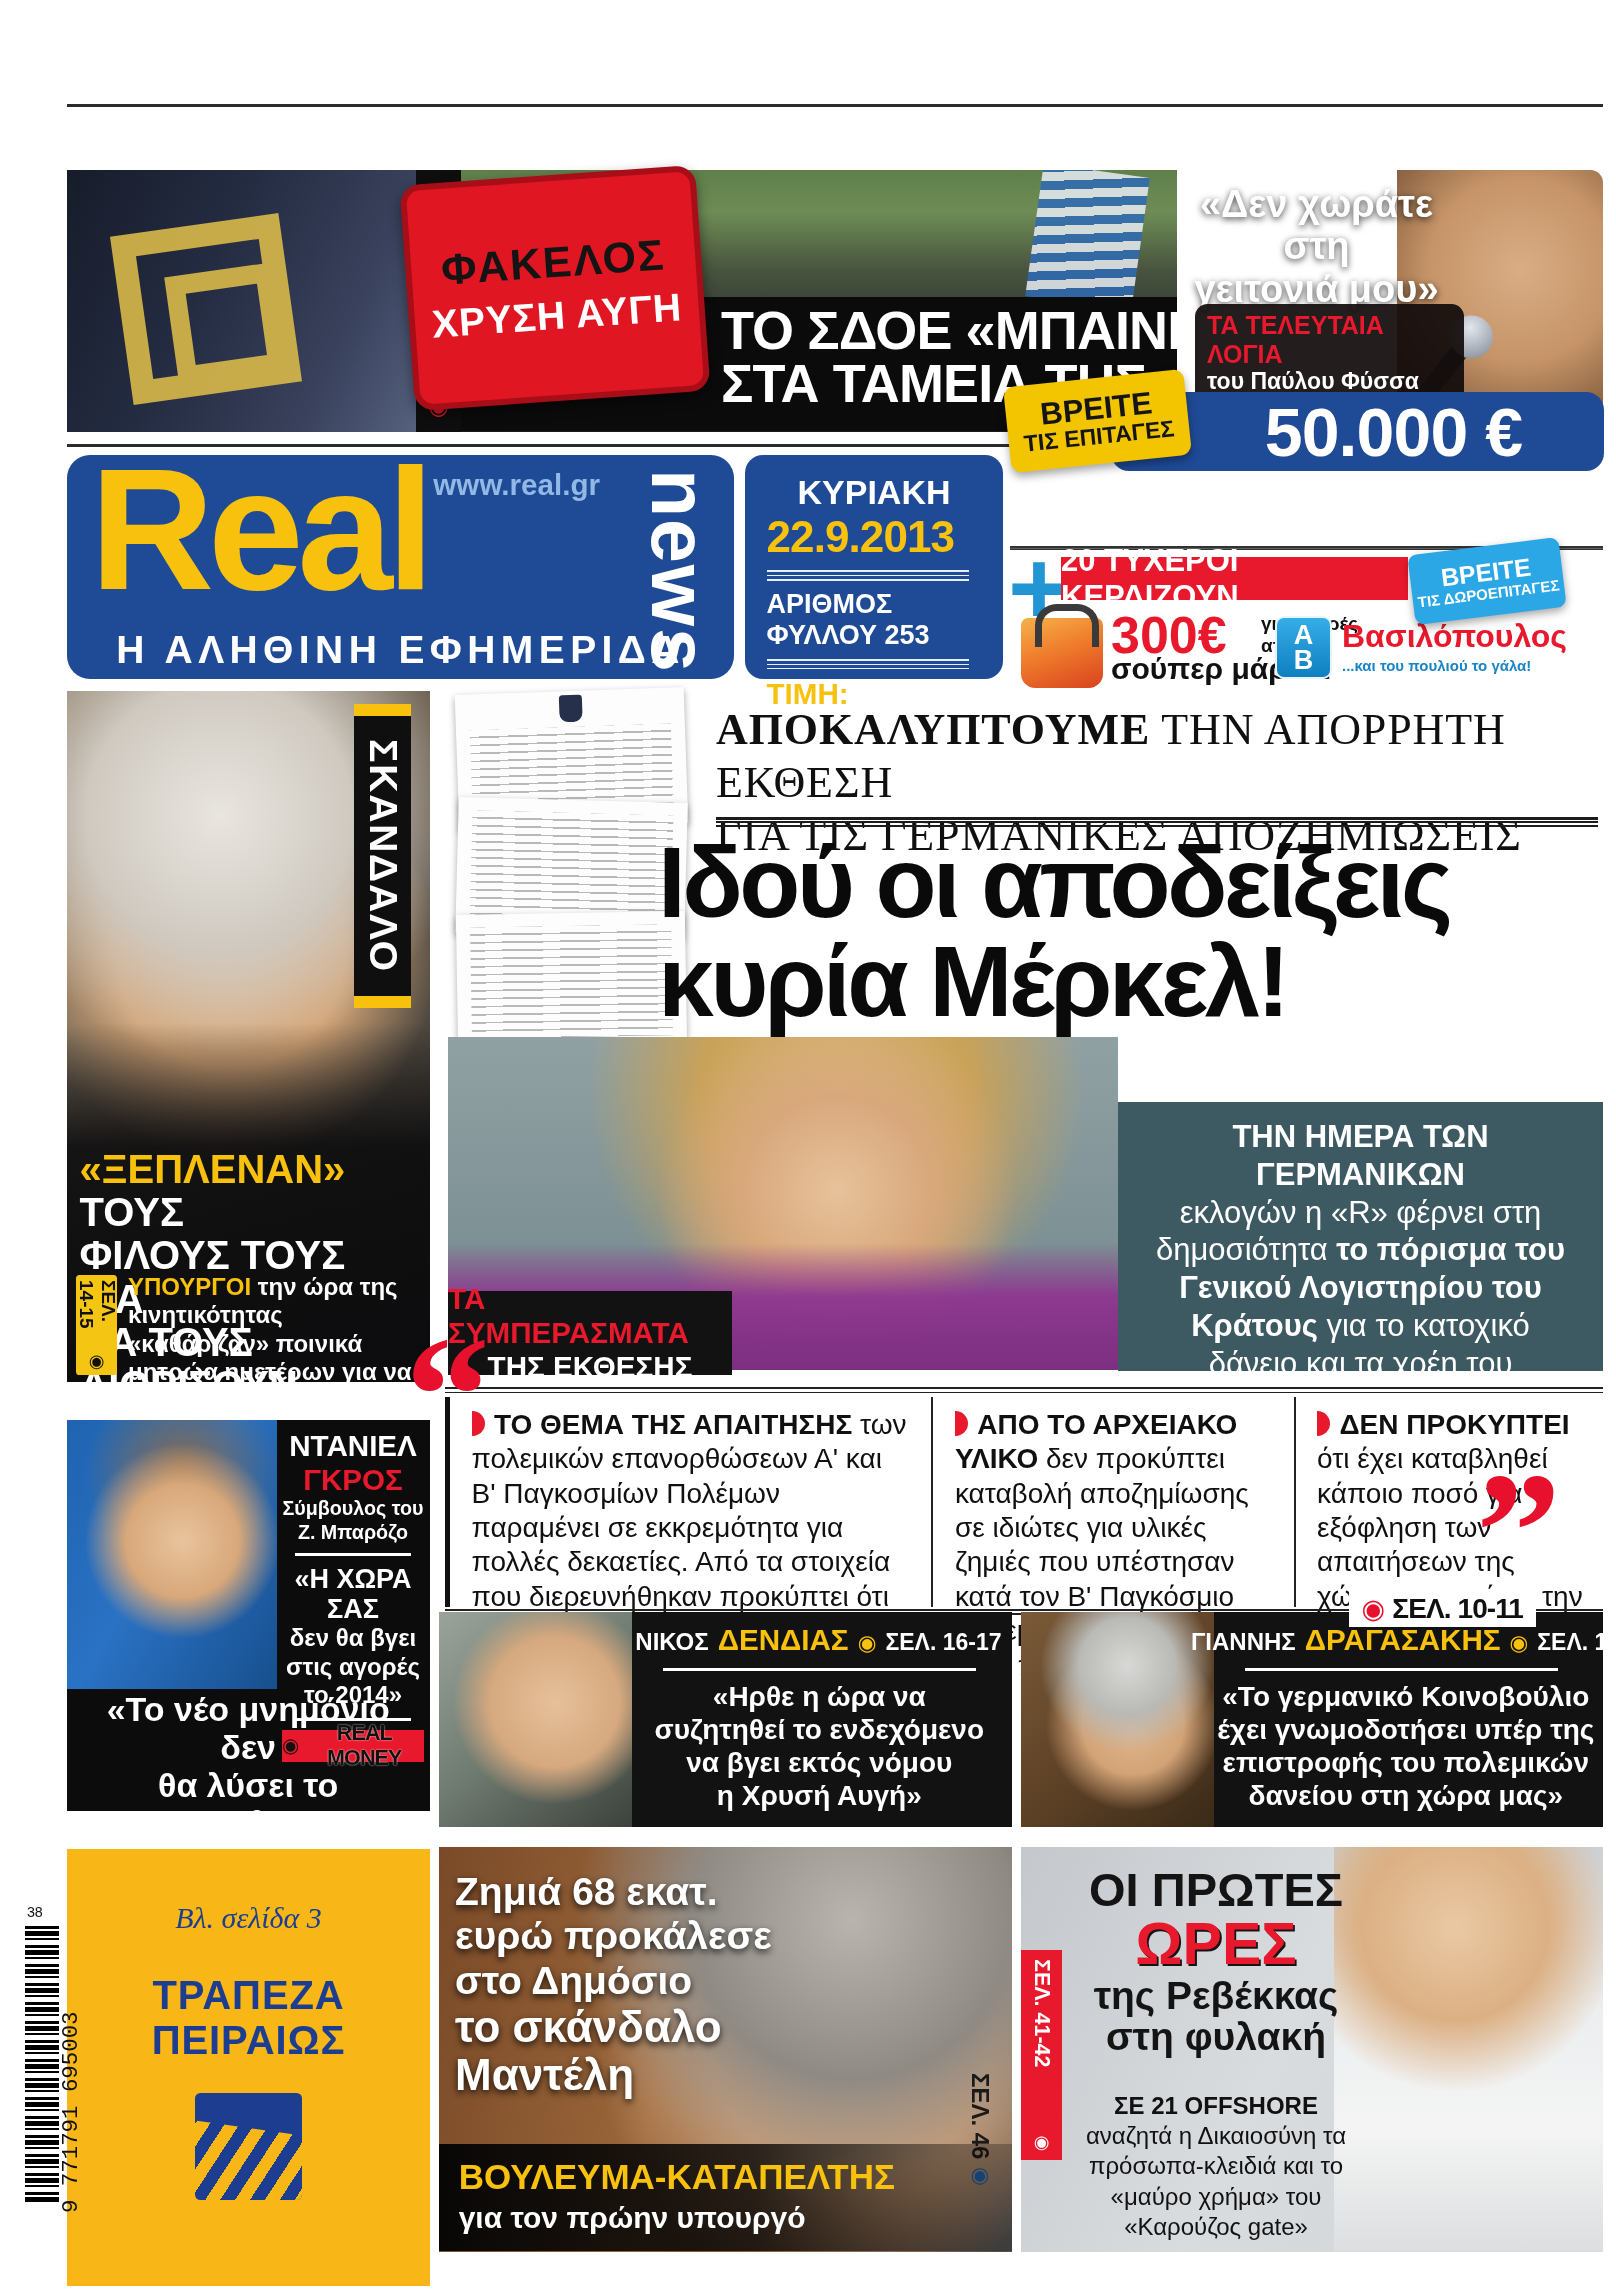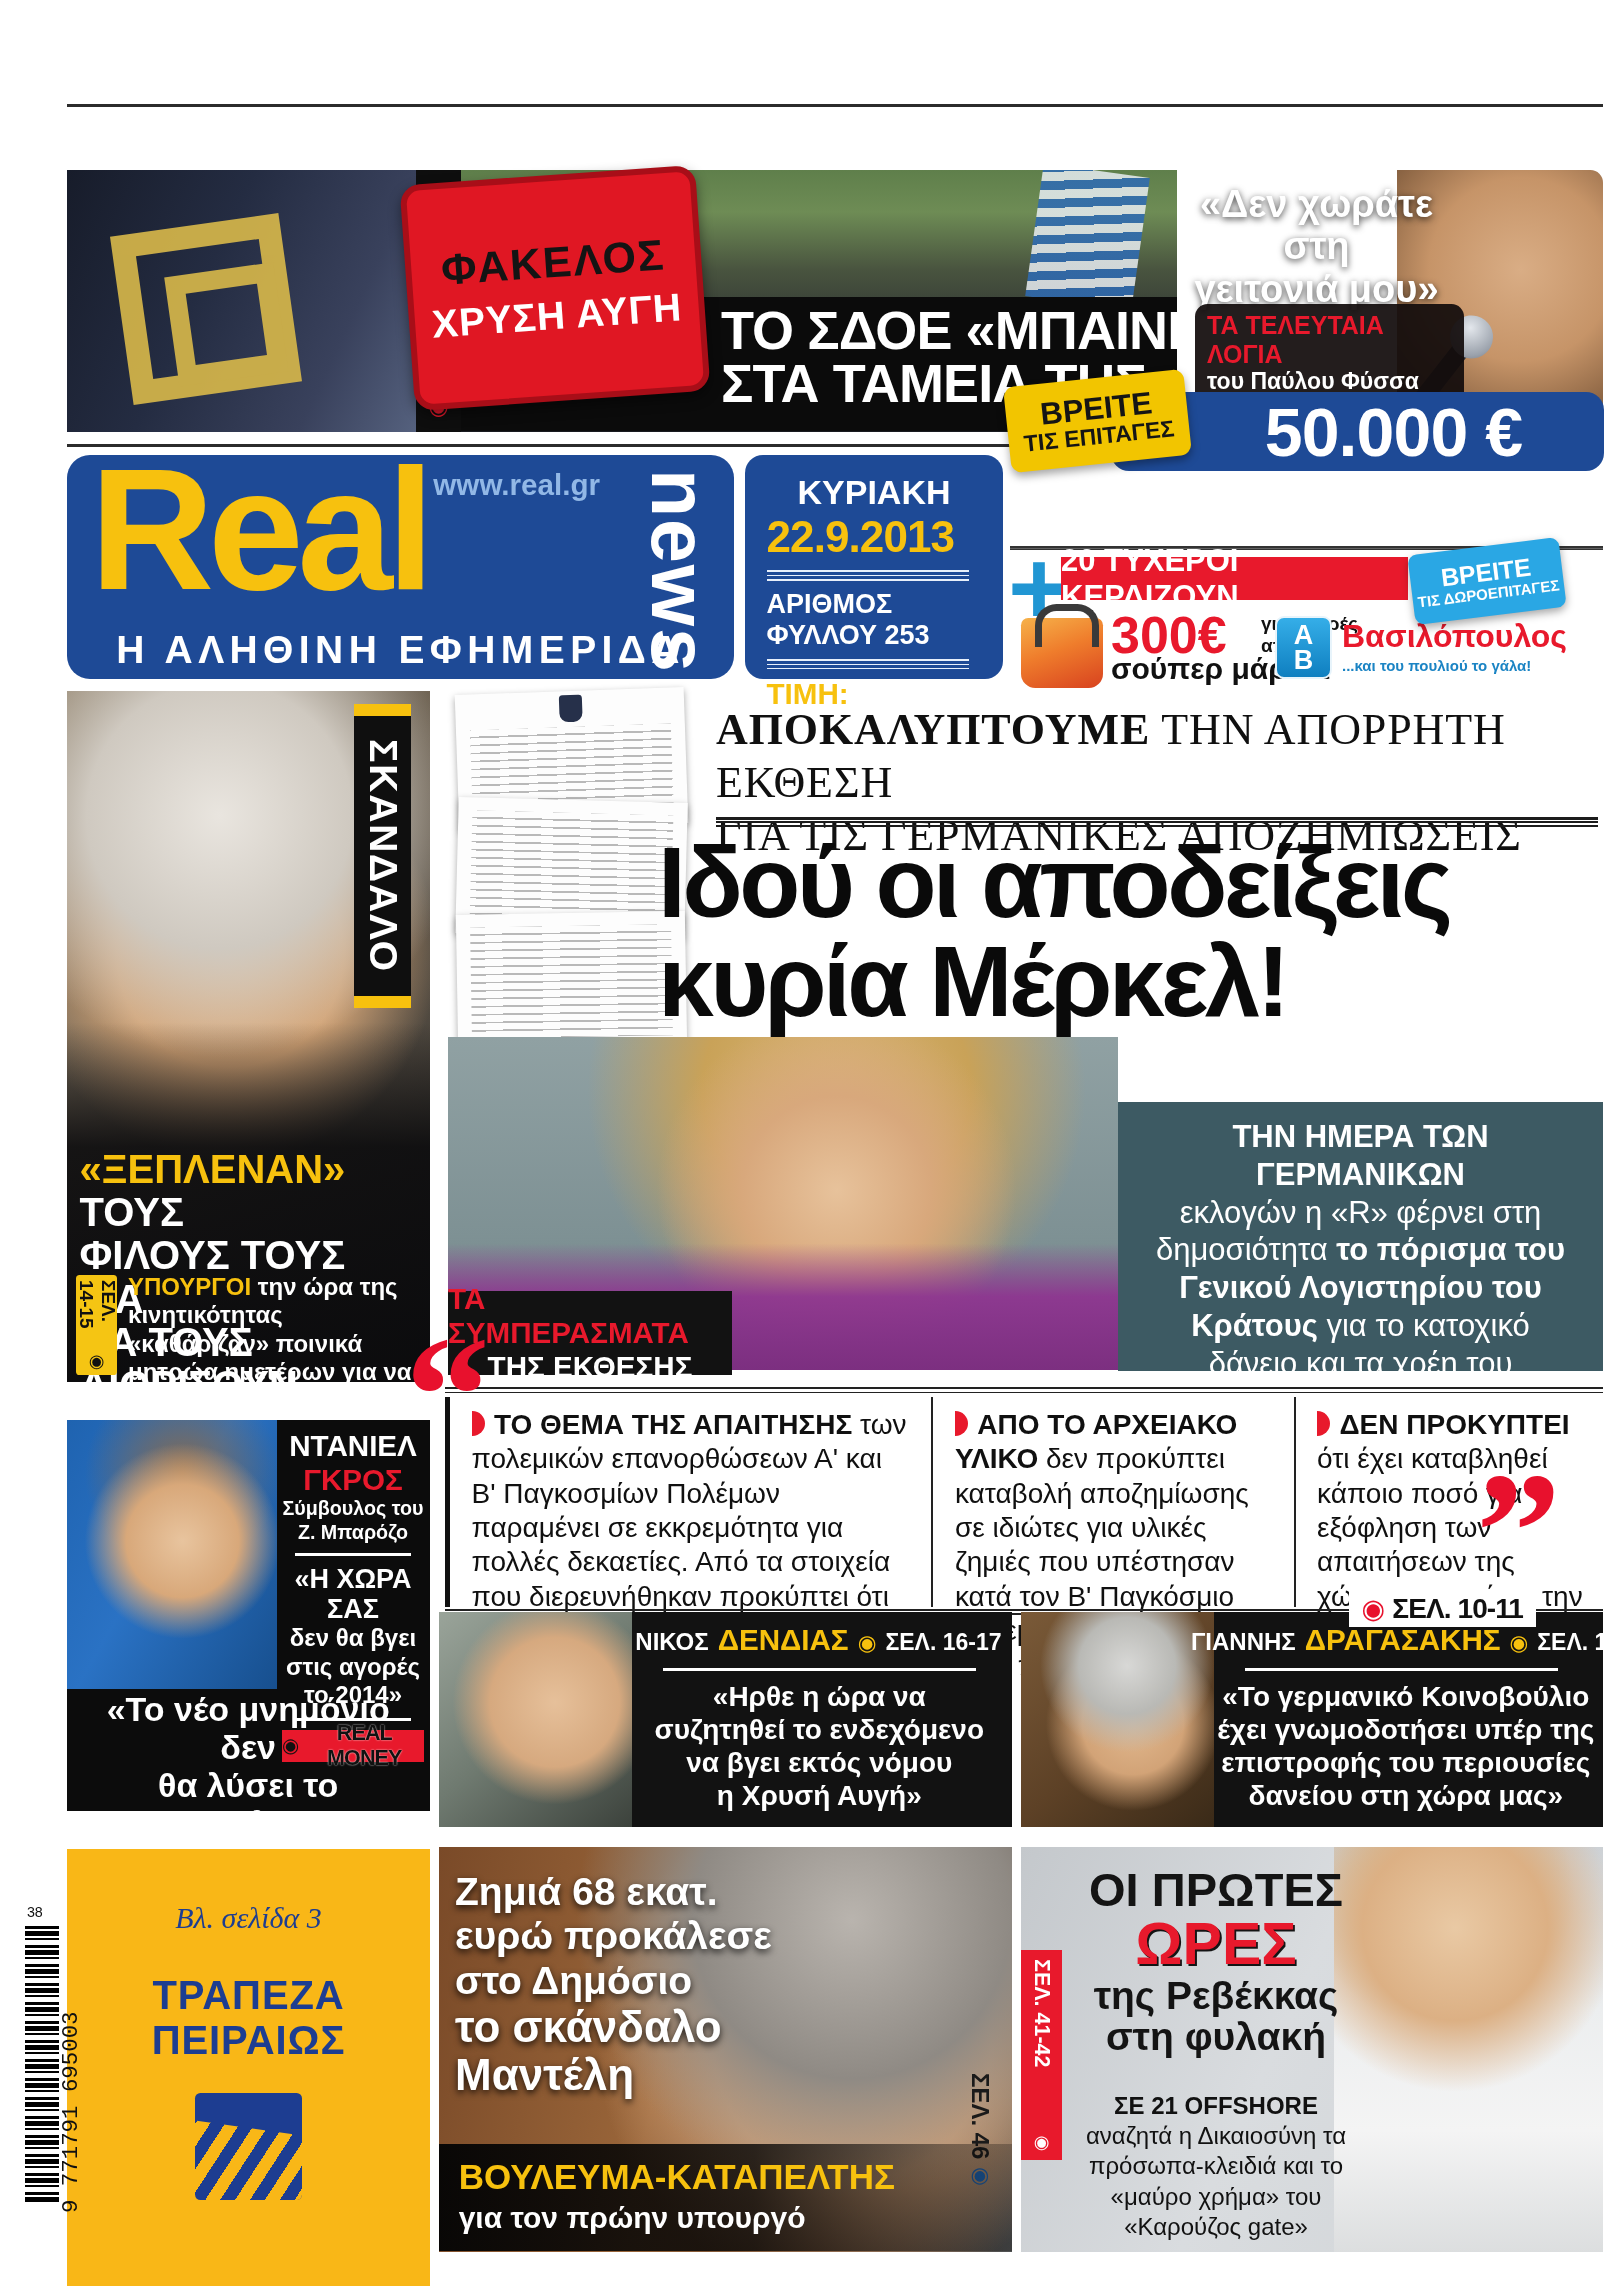--- a/index.html
+++ b/index.html
@@ -492,21 +492,21 @@
     <div class="q-head">
       <span class="w">ΓΙΑΝΝΗΣ</span>
       <span class="y">ΔΡΑΓΑΣΑΚΗΣ</span>
       <span class="ticon">◉</span>
       <span class="p">ΣΕΛ. 11</span>
     </div>
     <div class="q-rule"></div>
     <div class="q-text">
       <div>«Το γερμανικό Κοινοβούλιο</div>
       <div>έχει γνωμοδοτήσει υπέρ της</div>
-      <div>επιστροφής του περιουσίες</div>
+      <div>επιστροφής του πολεμικών</div>
       <div>δανείου στη χώρα μας»</div>
     </div>
   </div>
 
   <div class="abs piraeus">
     <div class="note">Βλ. σελίδα 3</div>
     <div class="brand">ΤΡΑΠΕΖΑ ΠΕΙΡΑΙΩΣ</div>
     <div class="piraeus-logo"></div>
   </div>
 

